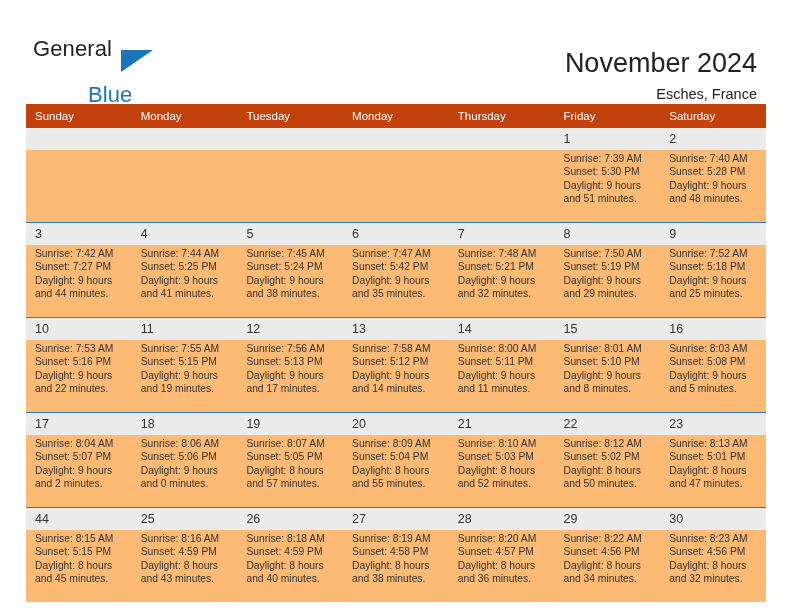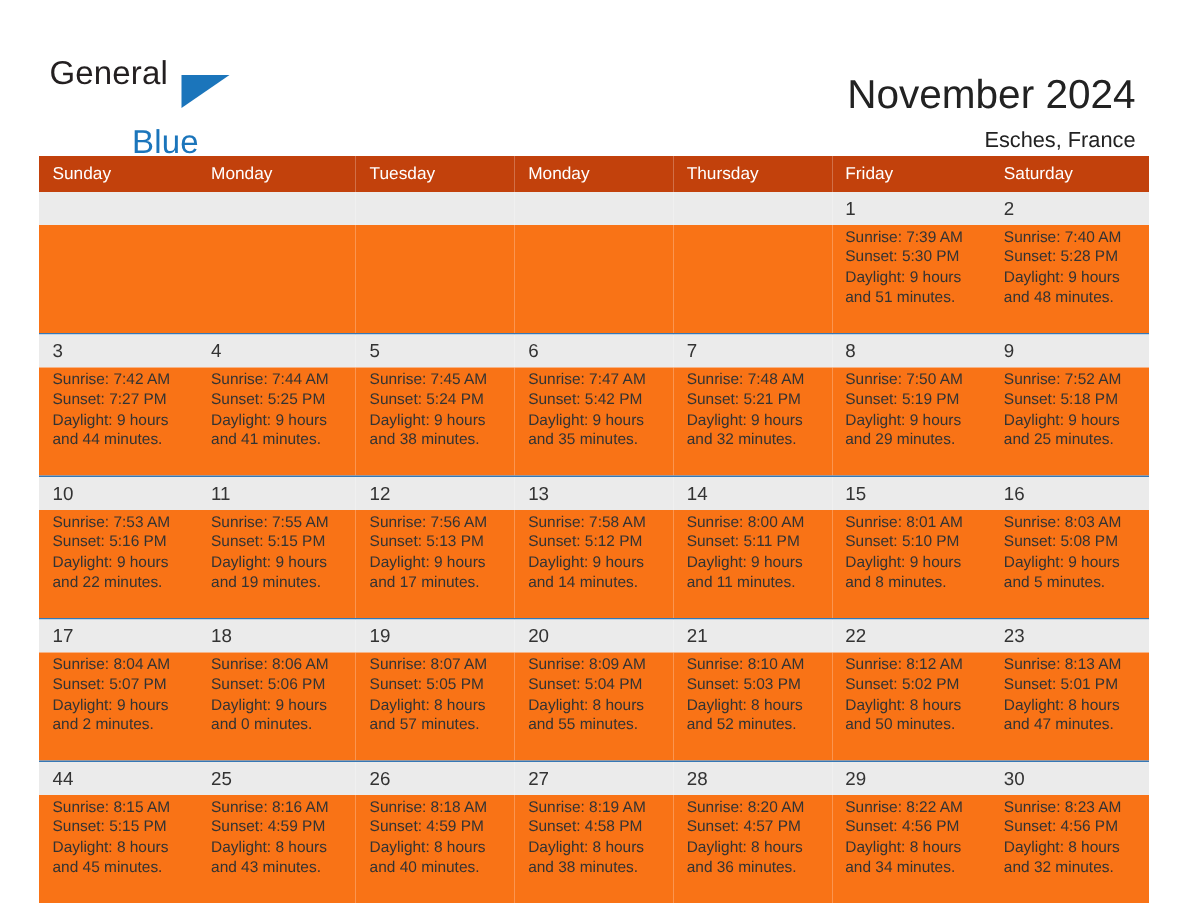--- a/index.html
+++ b/index.html
@@ -113,21 +113,21 @@
     background: #ebebeb;
     font-size: 12.5px;
     color: #333333;
     padding: 3px 0 3px 9px;
     line-height: 16px;
     height: 16px;
     vertical-align: top;
   }
 
   .info-row td {
-    background: #f97316;
+    background: #fdba74;
     font-size: 10.3px;
     color: #333333;
     padding: 2px 6px 8px 9px;
     line-height: 13.4px;
     vertical-align: top;
     height: 62px;
   }
   .info-row td .line { white-space: nowrap; display: block; }
 
   .sep-row td {

